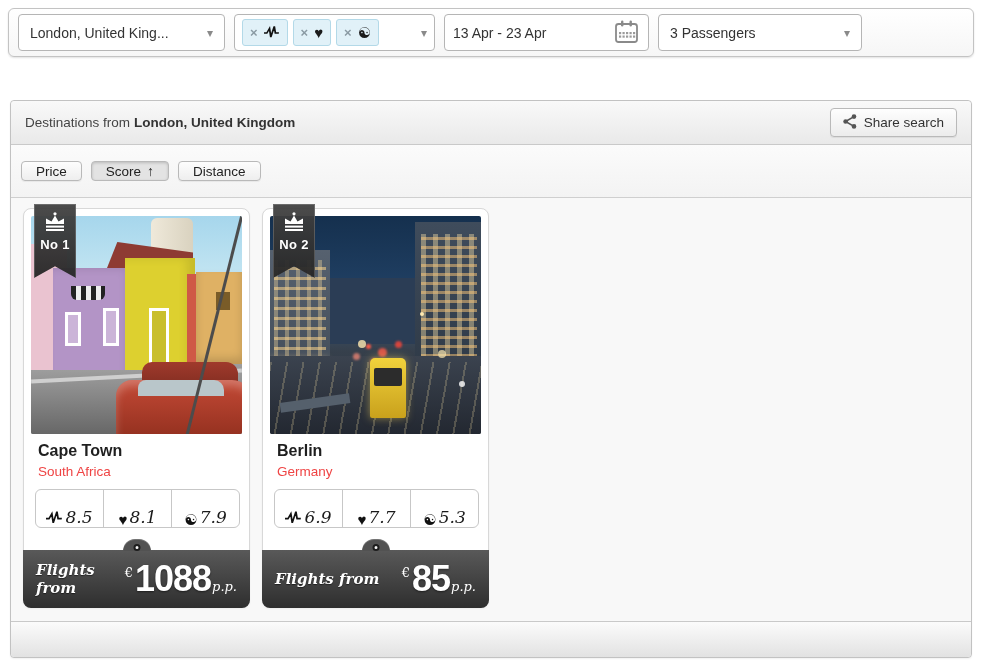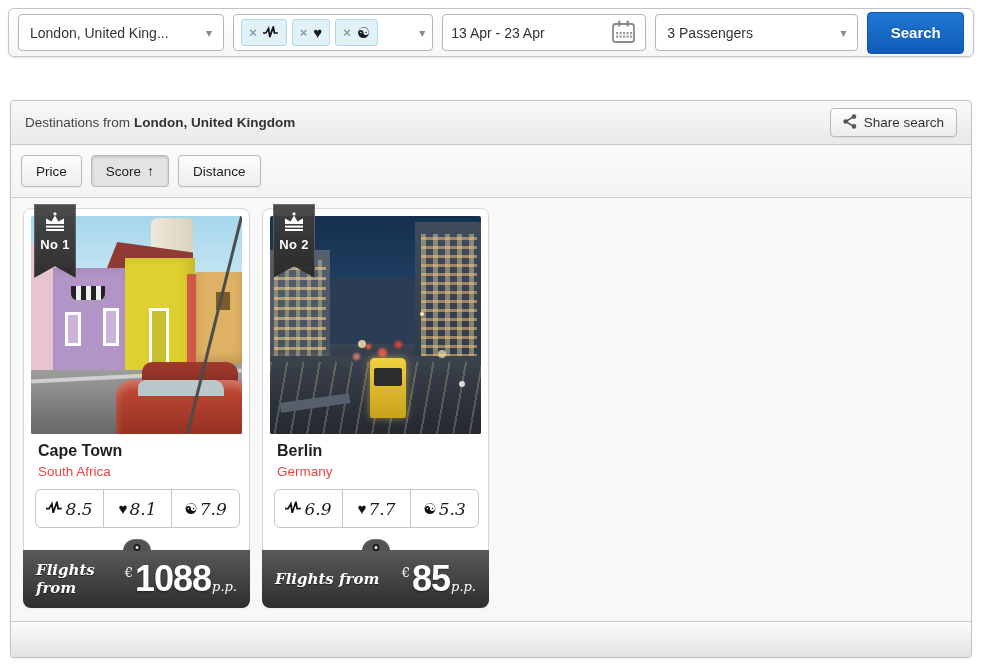--- a/index.html
+++ b/index.html
@@ -58,21 +58,21 @@
     margin-left:auto; height:29px; padding:0 12px;
     background:linear-gradient(#fefefe,#ececec); border:1px solid #b9b9b9; border-radius:4px;
     display:flex; align-items:center; gap:7px; font-size:13.5px; color:#333;
     box-shadow:0 1px 1px rgba(0,0,0,.07); cursor:pointer;
   }
   .toolbar {
     height:53px; display:flex; align-items:center; gap:9px; padding:0 10px;
     background:linear-gradient(#fbfbfb,#f3f3f3); border-bottom:1px solid #cfcfcf;
   }
   .btn-sort {
-    height:32px; padding:0 14px; border:1px solid #b9b9b9; border-radius:4px;
+    height:20px; padding:0 14px; border:1px solid #b9b9b9; border-radius:4px;
     background:linear-gradient(#fdfdfd,#eeeeee); font-size:13.5px; color:#222;
     display:flex; align-items:center; gap:6px;
     box-shadow:0 1px 1px rgba(0,0,0,.06); cursor:pointer;
     font-family:"Liberation Sans", sans-serif;
   }
   .btn-sort.active {
     background:#e3e3e3; box-shadow:inset 0 1px 3px rgba(0,0,0,.18);
   }
   .btn-sort .arrow { font-weight:bold; font-size:14px; }
 
@@ -101,21 +101,21 @@
     position:absolute; left:14px; top:233px; font-size:16px; font-weight:bold; color:#1f1f1f;
   }
   .card-country {
     position:absolute; left:14px; top:255px; font-size:13.5px; color:#ef4444;
   }
   .scores {
     position:absolute; left:11px; top:280px; width:205px; height:39px;
     background:#fff; border:1px solid #c7c7c7; border-radius:6px; display:flex;
   }
   .score-cell {
-    flex:1; display:flex; align-items:center; justify-content:center; gap:2px;
+    flex:1; display:flex; align-items:flex-end; justify-content:center; gap:2px;
     border-left:1px solid #c7c7c7;
   }
   .score-cell:first-child { border-left:none; }
   .score-val {
     font-family:"DejaVu Serif", serif; font-style:italic;
     font-size:17px; color:#1a1a1a;
   }
   .score-glyph { font-size:15px; color:#111; line-height:1; }
 
   .price-tag {
@@ -249,21 +249,20 @@
           </g>
         </svg>
       </span>
     </div>
 
     <div class="ctl ctl-passengers">
       <span>3 Passengers</span>
       <span class="caret">▾</span>
     </div>
 
-    <div class="btn-search">Search</div>
   </div>
 
   <div class="panel">
 
     <div class="panel-header">
       <span>Destinations from</span>
       <b>London, United Kingdom</b>
       <div class="btn-share">
         <span>
           <svg width="14" height="15" viewBox="0 0 14 15">

